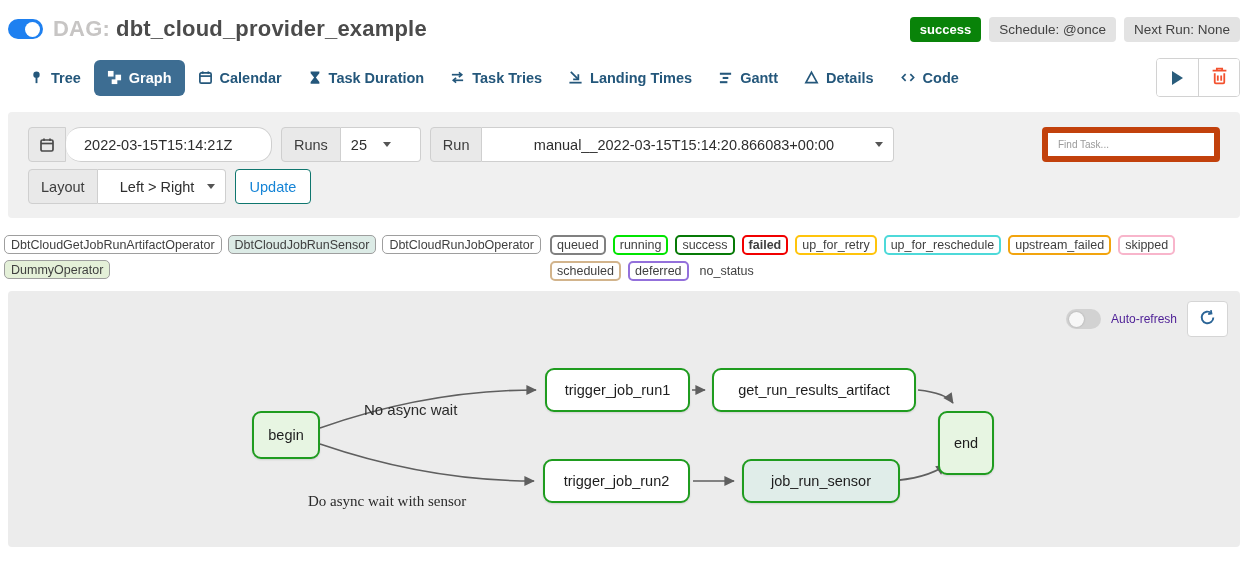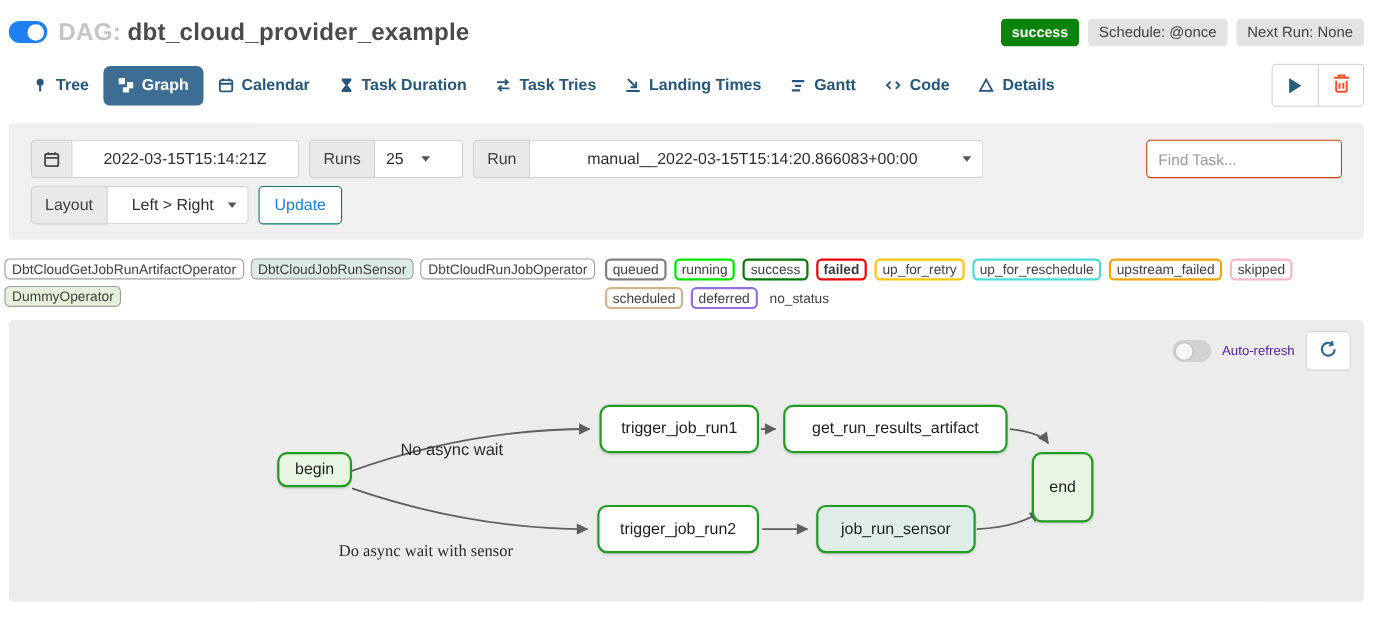--- a/index.html
+++ b/index.html
@@ -30,26 +30,26 @@
   
   .filter-panel { margin:15px 8px 0; background:#f0f0f0; border-radius:4px; padding:15px 20px 14px; }
   .f-row { display:flex; align-items:center; }
   .f-row + .f-row { margin-top:7px; }
   .igroup { display:flex; align-items:stretch; }
   .igroup + .igroup { margin-left:9px; }
   .ilabel { background:#e9e9e9; border:1px solid #cfcfcf; color:#3d3d3d; font-size:14.5px;
     display:flex; align-items:center; padding:0 12px; border-radius:4px 0 0 4px; }
   .icontrol { background:#fff; border:1px solid #cfcfcf; border-left:none; border-radius:0 4px 4px 0;
     font-size:14.5px; color:#2e2e2e; display:flex; align-items:center; height:35px; }
-  input.icontrol { padding:0 28px; outline:none; }
+  input.icontrol { padding:0 18px; outline:none;border-radius:15px; }
   .selectbox { padding:0 10px; cursor:pointer; position:relative; }
   .selectbox .val { margin-right:16px; white-space:nowrap; }
   .caret { width:0; height:0; border-left:4.5px solid transparent; border-right:4.5px solid transparent; border-top:5px solid #555; flex:none; }
-  .find-task { margin-left:auto; width:178px; height:35px; border:1px solid #c2410c; border-radius:4px;
-    padding:0 10px; font-size:14px; color:#3b82f6; outline:none; background:#fff; }
+  .find-task { margin-left:auto; width:178px; height:35px; border:6px solid #c2410c; border-radius:4px;
+    padding:0 10px; font-size:10px; color:#3b82f6; outline:none; background:#fff; }
   .find-task::placeholder { color:#9a9a9a; }
   .btn-update { margin-left:9px; background:#fff; border:1px solid #0f766e; color:#1584d6; font-size:14.5px;
     padding:0 14px; height:35px; border-radius:4px; cursor:pointer; }
 
   
   .legend { display:flex; margin:17px 8px 0 4px; align-items:flex-start; }
   .legend-ops { width:546px; display:flex; flex-wrap:wrap; gap:6px; }
   .legend-states { flex:1; display:flex; flex-wrap:wrap; gap:7px; row-gap:6px; align-items:center; }
   .lbadge { font-size:12.5px; color:#3f3f3f; background:#fff; border:1px solid #9e9e9e; border-radius:5px; padding:1.5px 6px; white-space:nowrap; }
   .sbadge { font-size:12.5px; color:#3f3f3f; background:#fff; border:2px solid #808080; border-radius:5px; padding:1px 5px; white-space:nowrap; }
@@ -151,34 +151,34 @@
         <svg width="15" height="15" viewBox="0 0 16 16" stroke="currentColor" stroke-width="2.2">
           <line x1="2" y1="4" x2="14" y2="4"></line>
           <line x1="5" y1="8.5" x2="11" y2="8.5"></line>
           <line x1="2" y1="13" x2="10" y2="13"></line>
         </svg>
       </span>
     <span>Gantt</span>
   </div>
   <div class="tab">
     <span>
+        <svg width="15" height="15" viewBox="0 0 16 16" fill="none" stroke="currentColor" stroke-width="1.8">
+          <path d="M8 2.5 L14 13.5 H2 Z"></path>
+        </svg>
+      </span>
+    <span>Details</span>
+  </div>
+  <div class="tab">
+    <span>
         <svg width="16" height="15" viewBox="0 0 16 16" fill="none" stroke="currentColor" stroke-width="1.8">
           <path d="M5.5 4.5 L2 8 l3.5 3.5"></path>
           <path d="M10.5 4.5 L14 8 l-3.5 3.5"></path>
         </svg>
       </span>
     <span>Code</span>
-  </div>
-  <div class="tab">
-    <span>
-        <svg width="15" height="15" viewBox="0 0 16 16" fill="none" stroke="currentColor" stroke-width="1.8">
-          <path d="M8 2.5 L14 13.5 H2 Z"></path>
-        </svg>
-      </span>
-    <span>Details</span>
   </div>
   <div class="tab-actions">
     <button class="abtn">
         <span class="play-tri"></span>
       </button>
     <button class="abtn">
       <span><svg width="17" height="18" viewBox="0 0 16 17" fill="none" stroke="#f3512e" stroke-width="1.7">
             <line x1="1.5" y1="3.5" x2="14.5" y2="3.5"></line>
             <path d="M5.5 3.5 V1.5 h5 v2"></path>
             <path d="M3.5 6 v8.5 a1 1 0 0 0 1 1 h7 a1 1 0 0 0 1-1 V6"></path>
@@ -262,26 +262,26 @@
     <g fill="none" stroke="#5f5f5f" stroke-width="1.6">
       <path d="M312 137 Q 420 99 528 99" marker-end="url(#arrow)"></path>
       <path d="M312 153 Q 420 190 526 190" marker-end="url(#arrow)"></path>
       <path d="M684 99 L 697 99" marker-end="url(#arrow)"></path>
       <path d="M910 99 Q 938 102 945 112" marker-end="url(#arrow)"></path>
       <path d="M685 190 L 726 190" marker-end="url(#arrow)"></path>
       <path d="M880 190 Q 918 188 938 174" marker-end="url(#arrow)"></path>
     </g>
   </svg>
 
-  <div class="gnode" style="left: 244px; top: 120px; width: 68px; height: 32px; background-color: rgb(231, 245, 226); border-color: rgb(31, 156, 31);">begin</div>
+  <div class="gnode" style="left: 244px; top: 120px; width: 68px; height: 48px; background-color: rgb(231, 245, 226); border-color: rgb(31, 156, 31);">begin</div>
   <div class="gnode" style="left: 537px; top: 77px; width: 145px; height: 44px; background-color: rgb(255, 255, 255); border-color: rgb(31, 156, 31);">trigger_job_run1</div>
   <div class="gnode" style="left: 704px; top: 77px; width: 204px; height: 44px; background-color: rgb(255, 255, 255); border-color: rgb(31, 156, 31);">get_run_results_artifact</div>
   <div class="gnode" style="left: 930px; top: 120px; width: 56px; height: 64px; background-color: rgb(231, 245, 226); border-color: rgb(31, 156, 31);">end</div>
   <div class="gnode" style="left: 535px; top: 168px; width: 147px; height: 44px; background-color: rgb(255, 255, 255); border-color: rgb(31, 156, 31);">trigger_job_run2</div>
-  <div class="gnode" style="left: 734px; top: 168px; width: 145px; height: 44px; background-color: rgb(224, 237, 233); border-color: rgb(31, 156, 31);">job_run_sensor</div>
+  <div class="gnode" style="left: 734px; top: 168px; width: 158px; height: 44px; background-color: rgb(224, 237, 233); border-color: rgb(31, 156, 31);">job_run_sensor</div>
 
   <div class="edge-label" style="left:356px; top:110px;">No async wait</div>
   <div class="edge-label" style="left:300px; top:202px;font-family:Liberation Serif, serif;">Do async wait with sensor</div>
 
   <div class="auto-refresh">
     <div class="toggle-off">
         <div class="knob"></div>
       </div>
     <span class="ar-label">Auto-refresh</span>
     <button class="btn-refresh">

